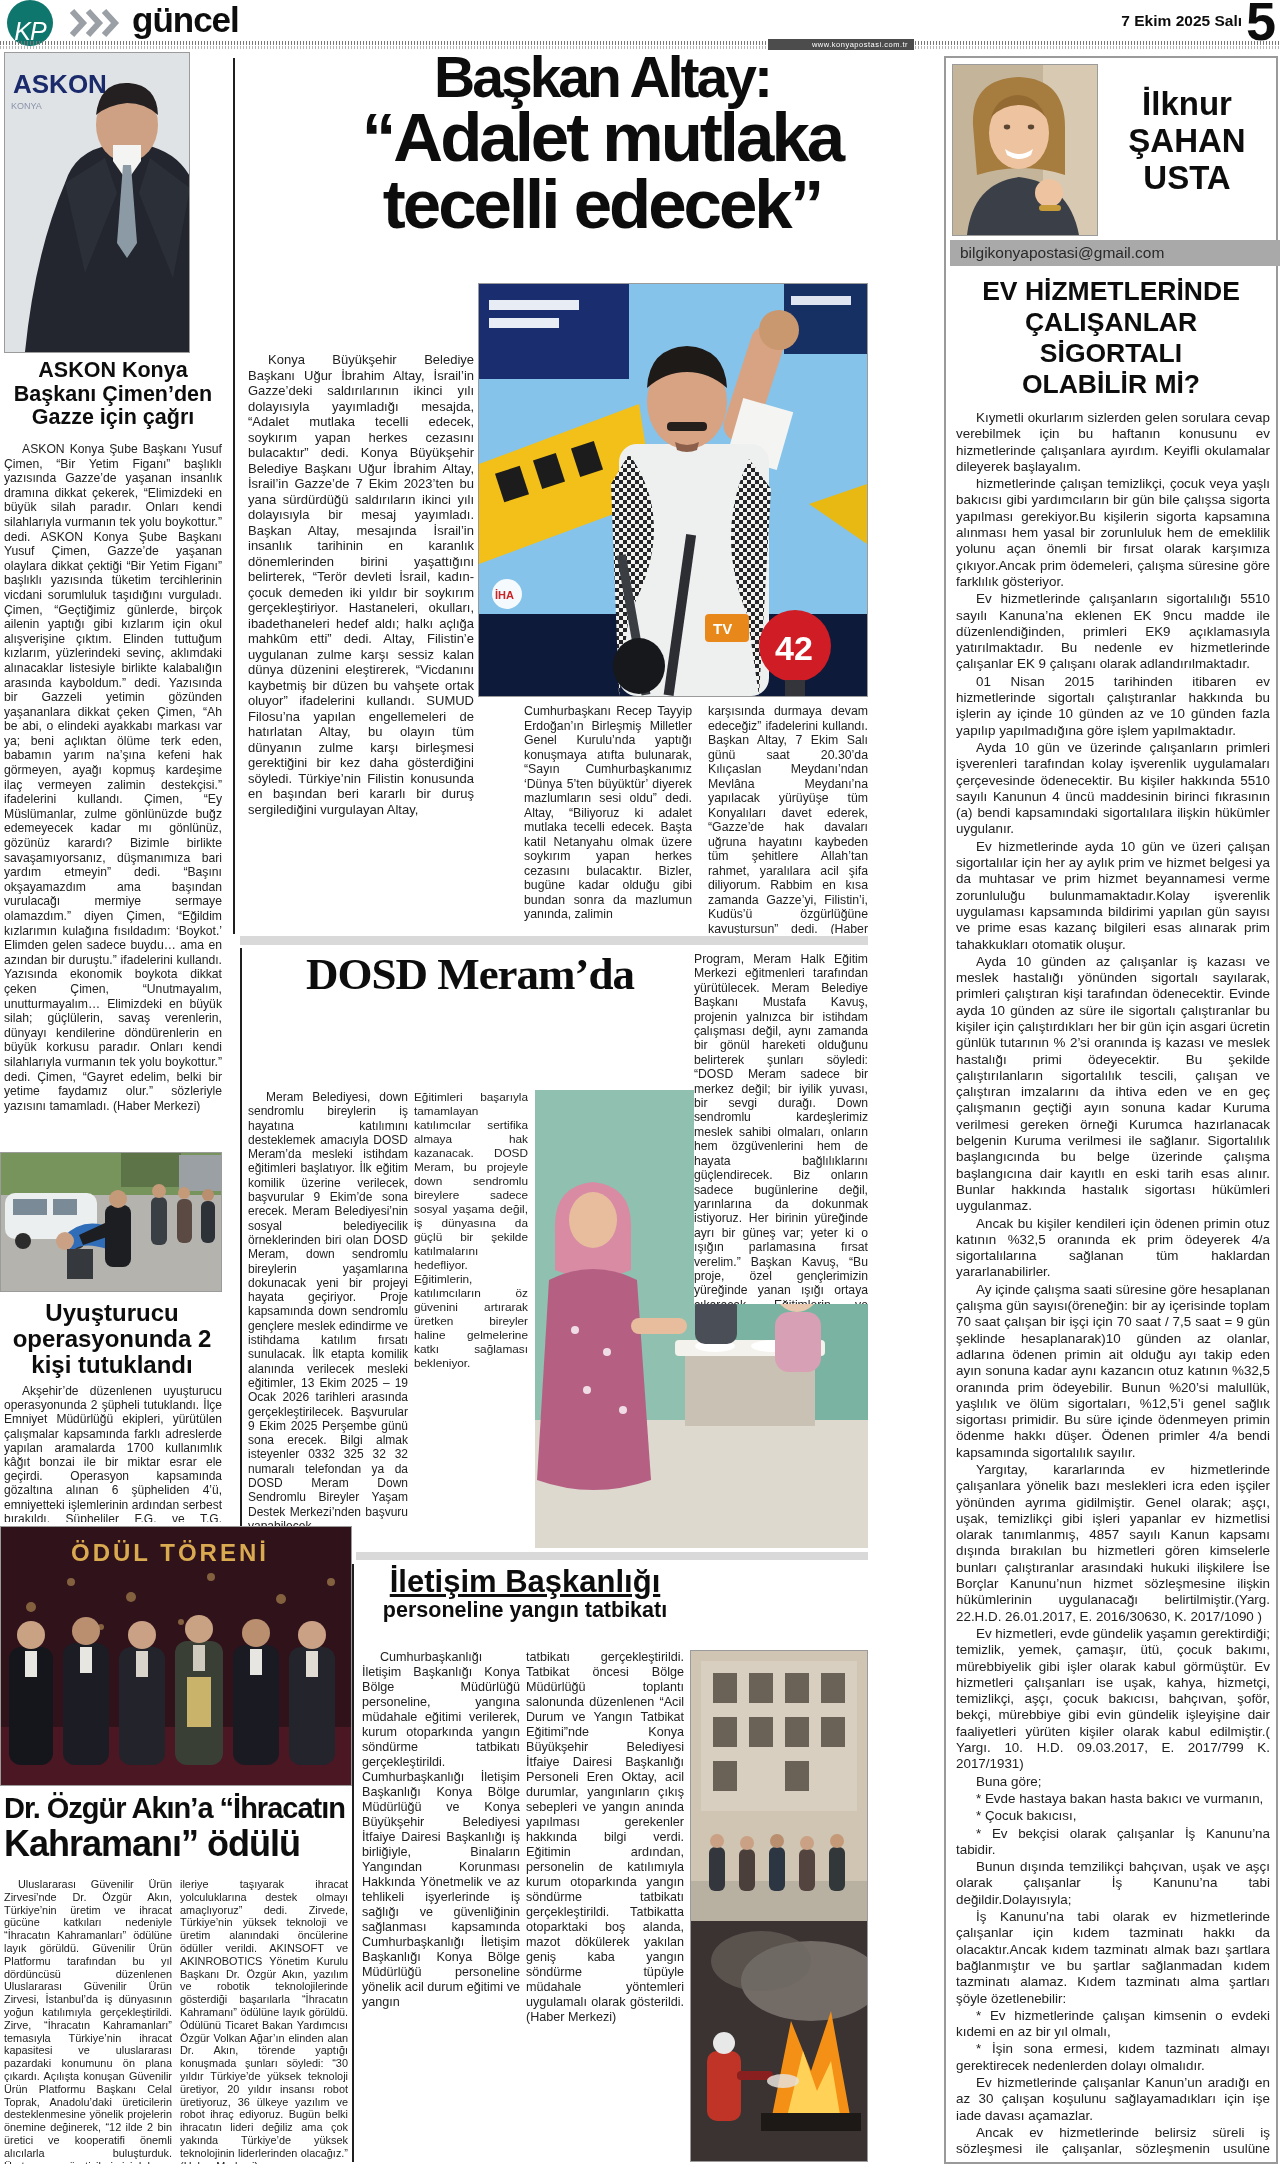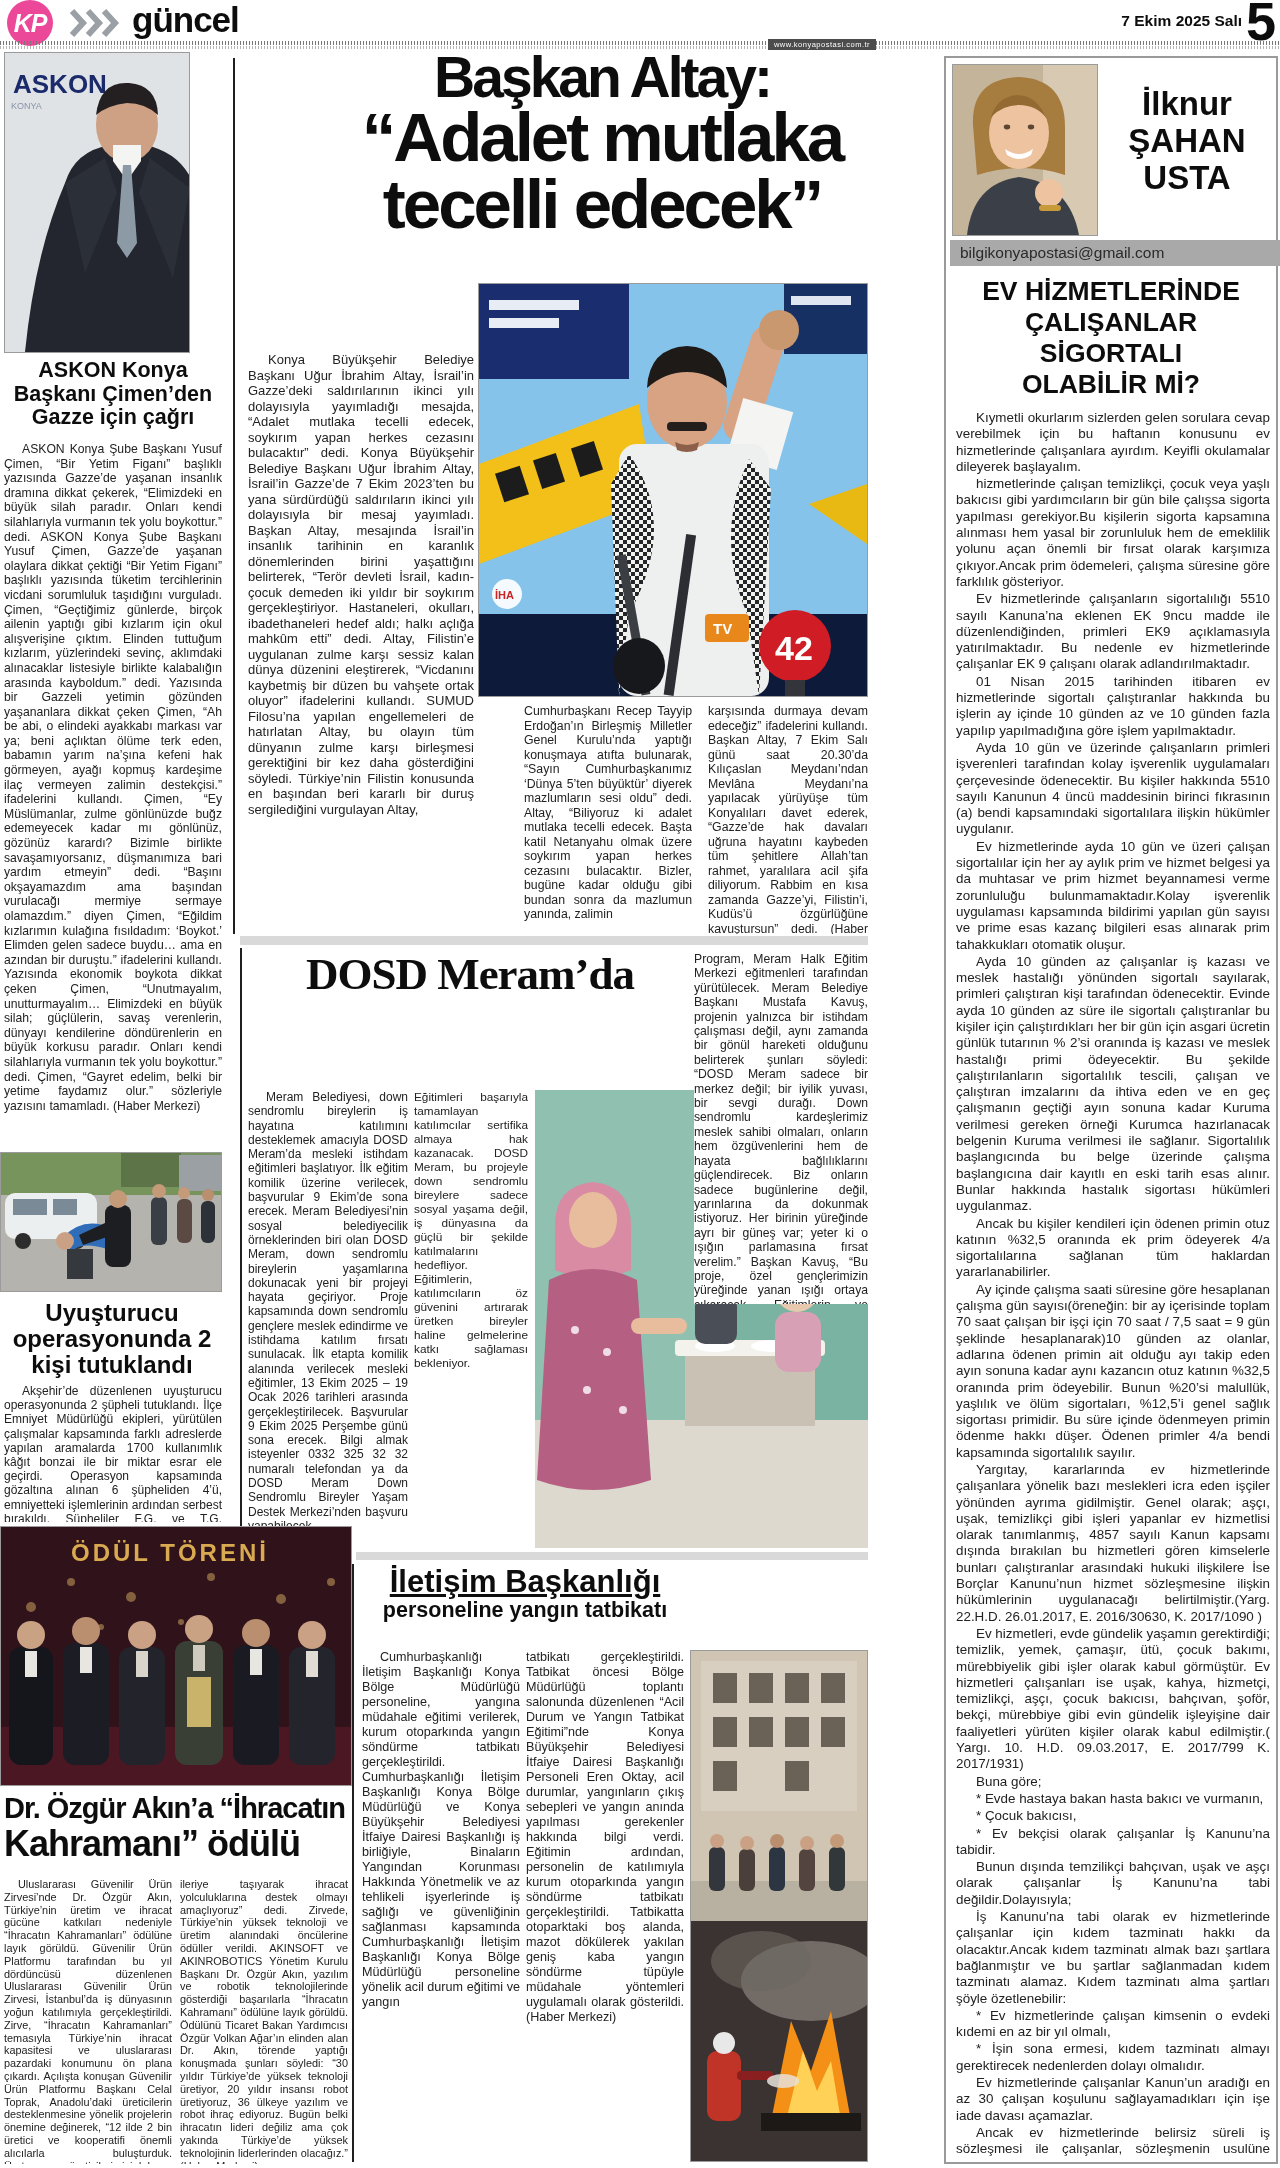--- a/index.html
+++ b/index.html
@@ -8,25 +8,25 @@
   .abs{position:absolute;}
   .jt{text-align:justify;overflow:hidden;color:#222;}
   .hl{font-weight:900;color:#0d0d0d;text-align:center;}
   .photo{border:1px solid #9b9b9b;box-sizing:border-box;overflow:hidden;background:#ddd;}
   .photo svg{display:block;}
   .dotband{background:repeating-linear-gradient(90deg,#777 0 1px,transparent 1px 3px);}
   .dotband2{background:repeating-linear-gradient(90deg,#b5b5b5 0 1px,transparent 1px 3px);}
   .vrule{background:#1f1f1f;}
   .grayband{background:#d9d9d9;}
   p.colp{margin:0 0 1px 0;text-indent:20px;}
-  .kp-circle{width:46px;height:46px;border-radius:50%;background:#ec4899;color:#fff;
-             font-weight:700;font-size:25px;font-style:italic;display:flex;align-items:center;
+  .kp-circle{width:46px;height:46px;border-radius:50%;background:#0f766e;color:#fff;
+             font-weight:400;font-size:25px;font-style:italic;display:flex;align-items:flex-end;
              justify-content:center;letter-spacing:-1px;}
   .sitebox{background:#4c4c4c;color:#fff;font-size:7.5px;display:flex;align-items:center;
-           justify-content:center;letter-spacing:.5px;}
+           justify-content:center;letter-spacing:.5px;padding-left:38px;}
   .colbox{border:2px solid #9a9a9a;box-sizing:border-box;}
   .emailbar{background:#a9a9a9;color:#2a2a2a;font-size:15.5px;display:flex;align-items:center;
             padding-left:10px;font-weight:400;}
 </style>
 </head>
 <body>
 
 <div class="page">
 
   <div class="abs kp-circle" style="left:7px;top:0px;">

